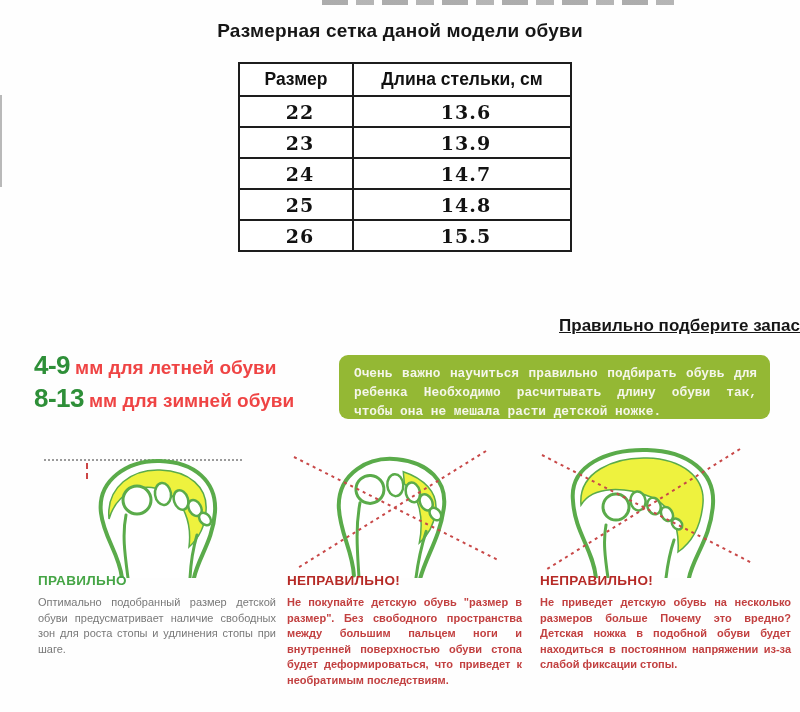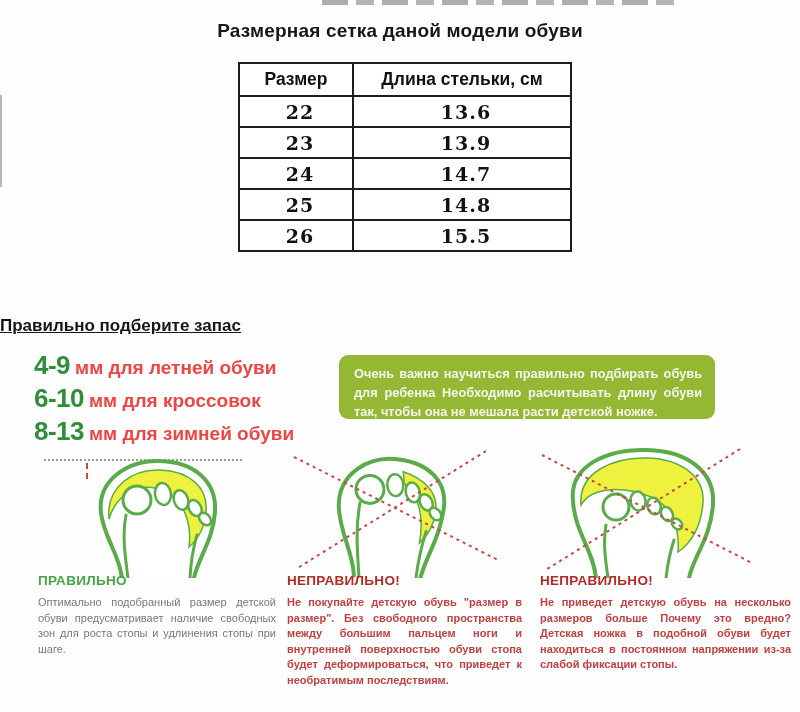--- a/index.html
+++ b/index.html
@@ -29,34 +29,35 @@
   .size-table th {
     font-family:"Liberation Sans", sans-serif; font-weight:bold; font-size:17.5px;
     color:#111; height:33px; padding:0 20px;
   }
   .col-size { width:114px; } .col-length { width:218px; }
   .size-table td {
     font-family:"DejaVu Serif", serif; font-weight:bold; font-size:19px;
     color:#121212; height:31px; letter-spacing:1px;
   }
   .subheading {
-    position:absolute; top:316px; left:0; width:100%; text-align:left;
+    position:absolute; top:316px; left:0; width:100%; text-align:right;
     font-size:17px; font-weight:bold; color:#161616; text-decoration:underline;
   }
   
   .rules { position:absolute; left:34px; top:349px; width:300px; }
   .rule { height:33px; line-height:33px; white-space:nowrap; }
   .rule-num { font-size:26px; font-weight:bold; color:#2e8f38; letter-spacing:-.5px; }
   .rule-label { font-size:19px; font-weight:700; color:#ef4444; margin-left:5px; }
   
   .note-box {
-    position:absolute; left:339px; top:355px; width:376px; height:64px;
+    position:absolute; left:339px; top:355px; width:431px; height:64px;
     background:#94b834; border-radius:9px; padding:9px 13px 9px 15px;
     font-size:12.8px; font-weight:bold; color:#f5f6ea; line-height:1.5;
     text-align:justify;
+    font-family:Liberation Mono, monospace;
   }
   
   .dotted-guide {
     position:absolute; left:44px; top:459px; width:198px; height:0;
     border-top:2px dotted #9a9a9a;
   }
   .red-dash-guide {
     position:absolute; left:86px; top:463px; width:0; height:16px;
     border-left:2px dashed #cc4545;
   }
@@ -115,23 +116,20 @@
       </table>
   </div>
 
   <div class="subheading">Правильно подберите запас</div>
 
   <div class="rules">
     <div class="rule">
       <span class="rule-num">4-9</span><span class="rule-label">мм для летней обуви</span>
     </div>
     <div class="rule">
-      <span class="rule-num">6-10</span><span class="rule-label">мм для кроссовок</span>
-    </div>
-    <div class="rule">
       <span class="rule-num">8-13</span><span class="rule-label">мм для зимней обуви</span>
     </div>
   </div>
 
   <div class="note-box">Очень важно научиться правильно подбирать обувь для ребенка Необходимо расчитывать длину обуви так, чтобы она не мешала расти детской ножке.</div>
 
   <div class="dotted-guide"></div>
   <div class="red-dash-guide"></div>
 
   <svg class="foot-fig foot-1" viewBox="0 0 230 135">

